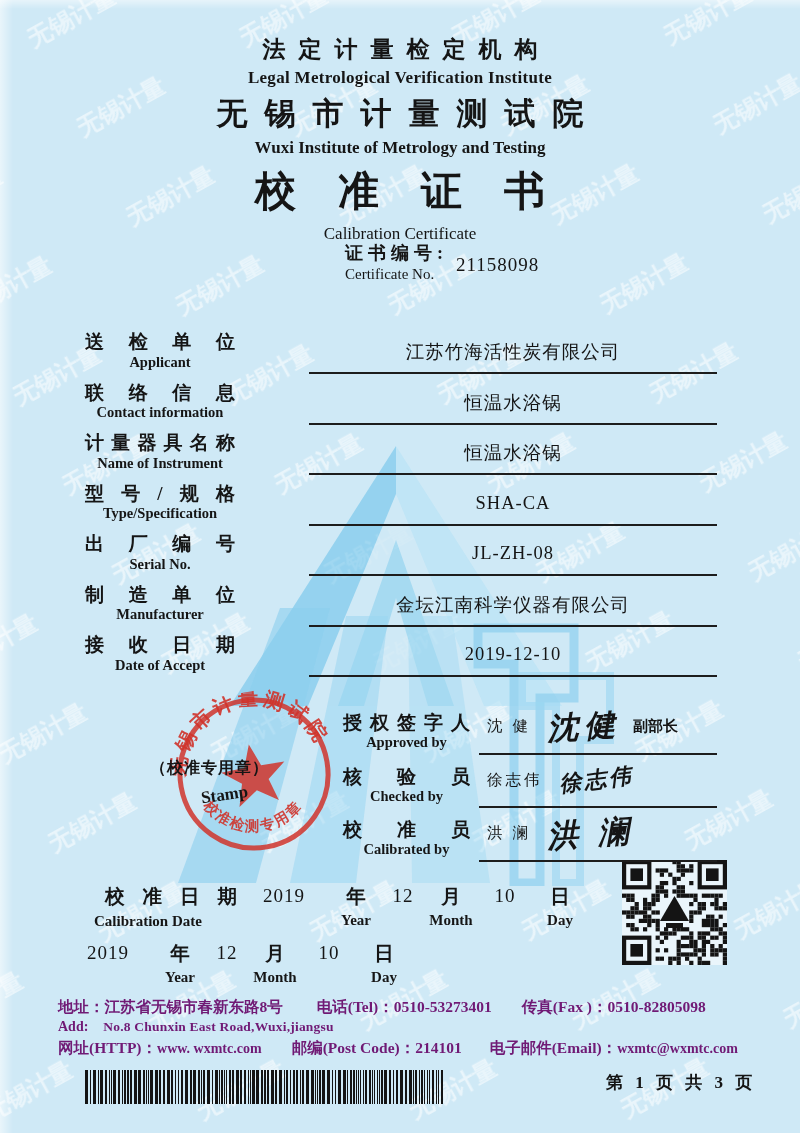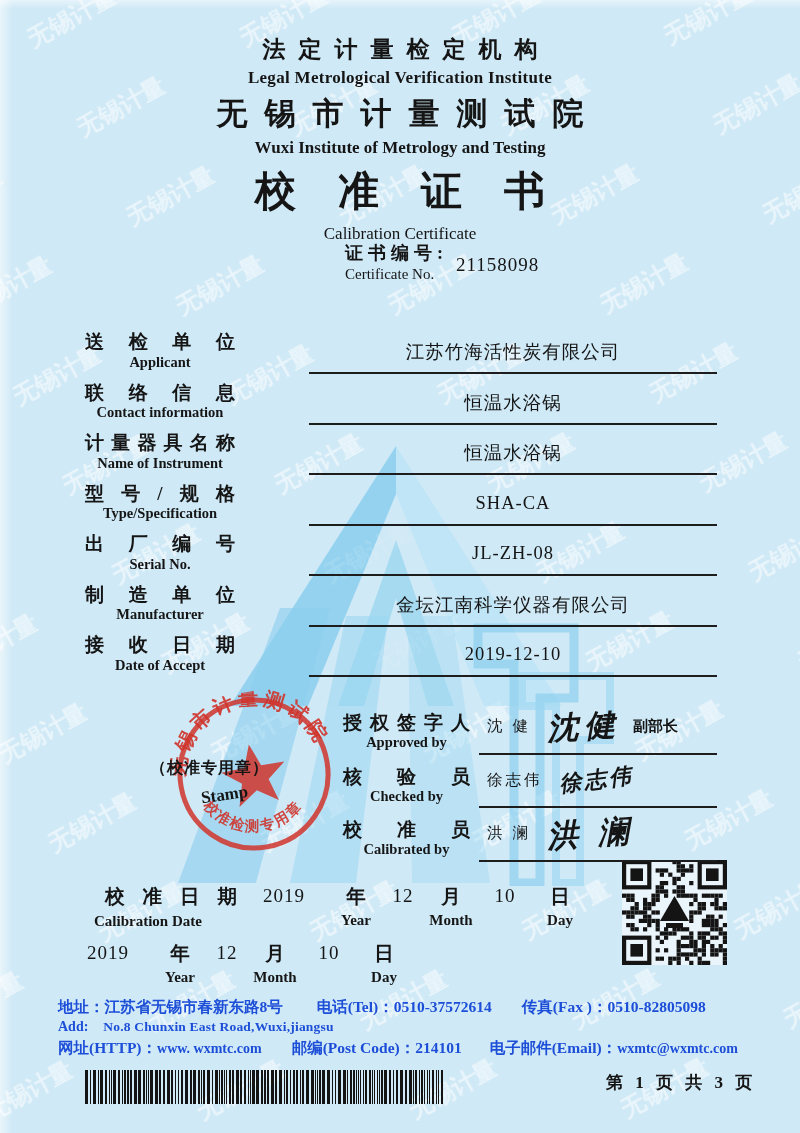--- a/index.html
+++ b/index.html
@@ -76,21 +76,21 @@
   .dval{font-size:19px; padding-top:2px; text-align:center; letter-spacing:1px;}
   .dunit{text-align:center;}
   .dunit .cn{font-size:19.5px; font-weight:bold;}
   .dunit .en{font-size:15px; font-weight:bold; margin-top:2px;}
   .c-y{width:96px;} .c-yu{width:48px;} .c-m{width:46px;} .c-mu{width:50px;} .c-d{width:58px;} .c-du{width:52px;}
 
   
   .qr{left:622px; top:860px; width:105px; height:105px; z-index:3;}
 
   
-  .footer{left:58px; top:997px; width:706px; z-index:3; font-weight:bold; color:#1d4ed8;}
+  .footer{left:58px; top:997px; width:706px; z-index:3; font-weight:bold; color:#701a75;}
   .fl1{display:flex; font-size:15.5px; white-space:nowrap;}
   .fl1 .tel{margin-left:34px;} .fl1 .fax{margin-left:30px;}
   .fl2{font-size:14px; margin-top:1px; display:flex;}
   .fl2 .addr-en{margin-left:15px; font-size:13.5px; letter-spacing:.2px;}
   .fl3{display:flex; font-size:15.5px; margin-top:3px; white-space:nowrap;}
   .fl3 .post{margin-left:30px;} .fl3 .email{margin-left:28px;}
   .fl3 .web-v,.fl3 .email-v{font-size:14px;}
 
   .barcode{left:85px; top:1070px; z-index:3;}
   .pageinfo{left:606px; top:1071px; font-size:17px; font-weight:bold; letter-spacing:4px; z-index:3;}
@@ -489,21 +489,21 @@
       <rect x="0" y="75.60000000000001" width="29.400000000000002" height="29.400000000000002" fill="#141414"></rect>
       <rect x="4.2" y="79.8" width="21" height="21" fill="#eaf5fb"></rect>
       <rect x="8.4" y="84" width="12.600000000000001" height="12.600000000000001" fill="#141414"></rect>
       <path d="M52.5 36 L67 61 L38 61 Z" fill="#141414"></path>
       <rect x="44" y="63" width="17" height="5" fill="#141414"></rect>
     </svg>
 
   <div class="abs footer">
     <div class="fl1">
       <span class="addr">地址：江苏省无锡市春新东路8号</span>
-      <span class="tel">电话(Tel)：0510-37572614</span>
+      <span class="tel">电话(Tel)：0510-53273401</span>
       <span class="fax">传真(Fax )：0510-82805098</span>
     </div>
     <div class="fl2">
       <span>Add:</span>
       <span class="addr-en">No.8 Chunxin East Road,Wuxi,jiangsu</span>
     </div>
     <div class="fl3">
       <span class="web"><span>网址(HTTP)：</span><span class="web-v">www. wxmtc.com</span></span>
       <span class="post"><span>邮编(Post Code)：</span><span>214101</span></span>
       <span class="email"><span>电子邮件(Email)：</span><span class="email-v">wxmtc@wxmtc.com</span></span>

